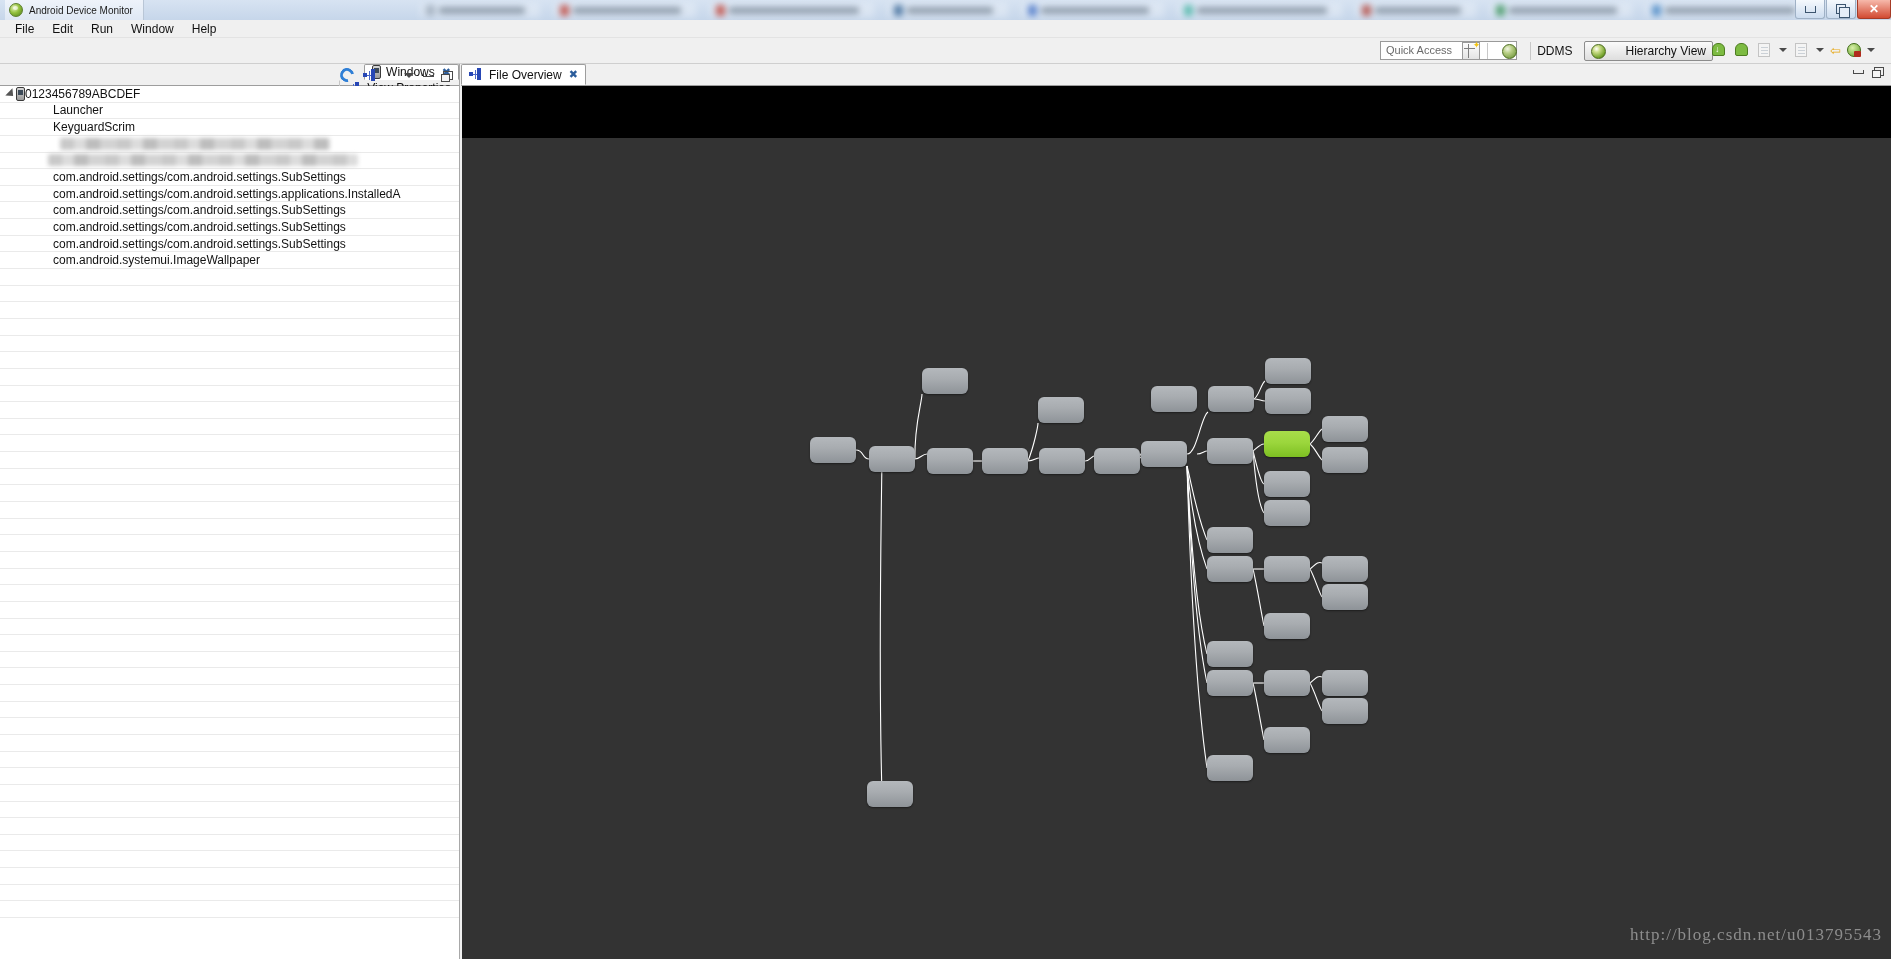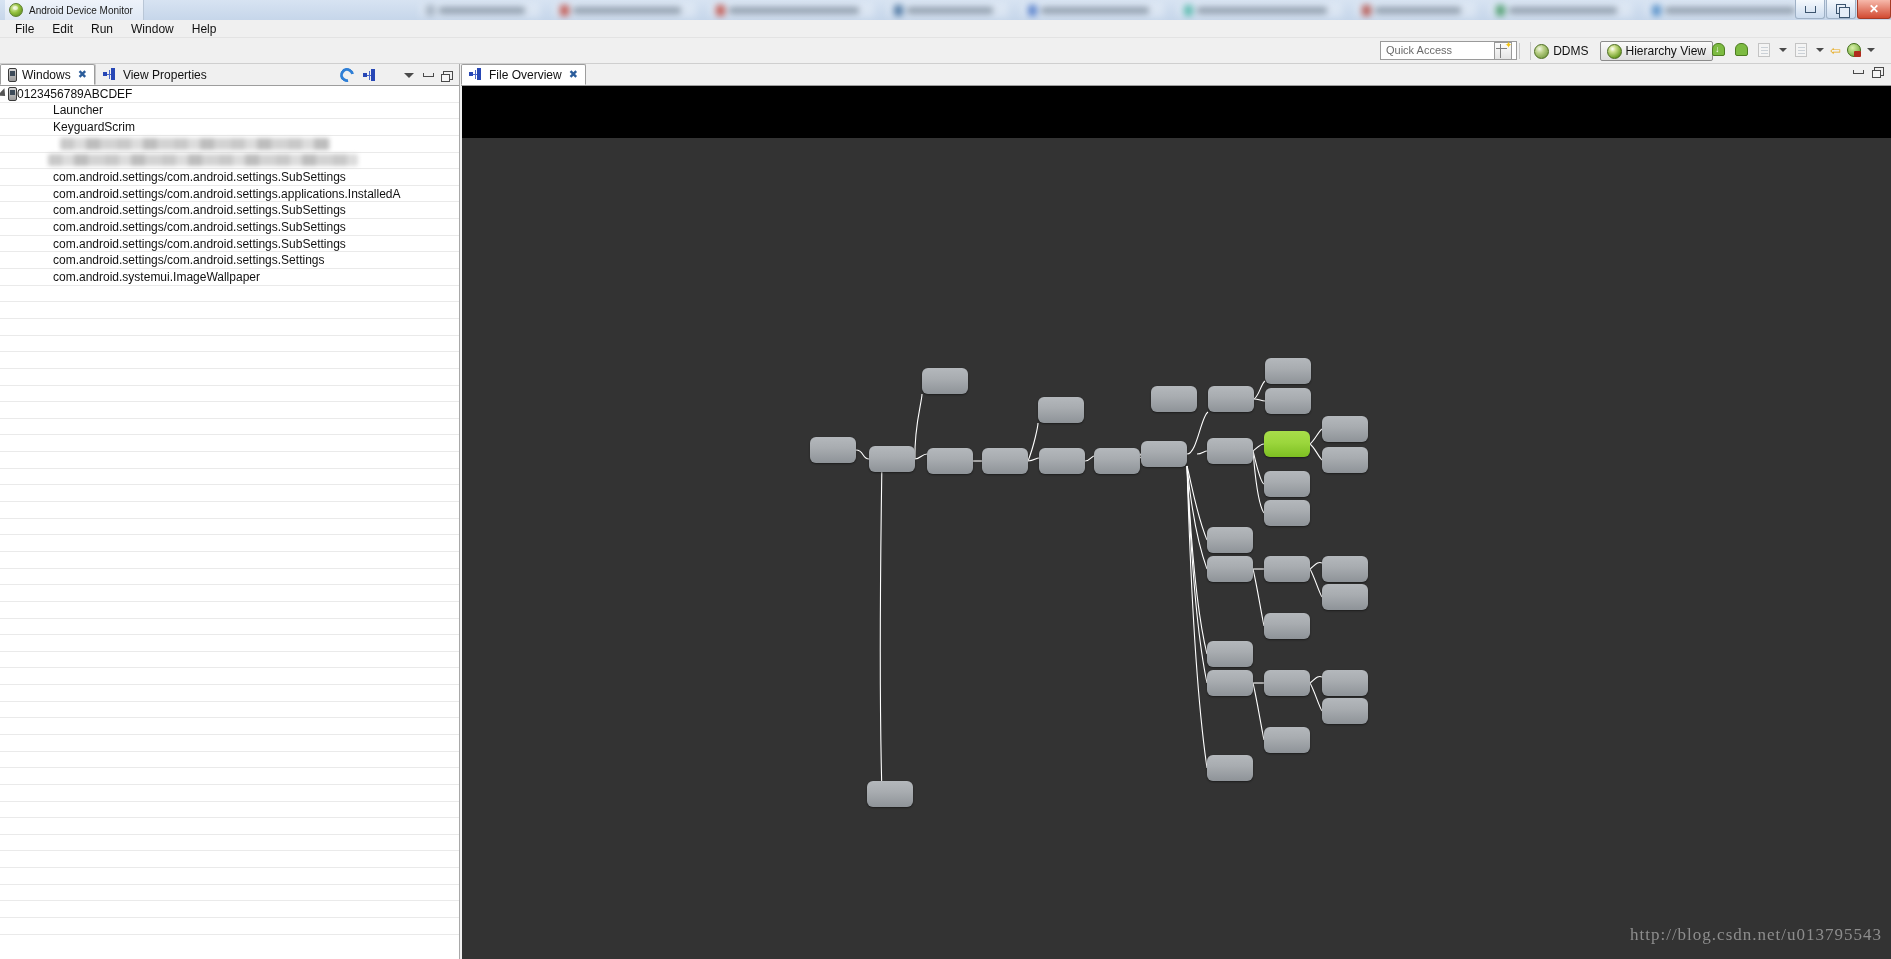--- a/index.html
+++ b/index.html
@@ -119,21 +119,21 @@
   }
   .persp-open {
     width: 18px; height: 18px; position: relative;
     background: linear-gradient(to bottom,#fdfdfd,#e4e4e4);
     border: 1px solid #9a9a9a;
   }
   .persp-open::before{content:'';position:absolute;left:1px;top:5px;right:4px;height:1px;background:#7f7f7f;}
   .persp-open::after{content:'';position:absolute;left:5px;top:1px;bottom:1px;width:1px;background:#7f7f7f;}
   .persp-star{position:absolute;right:-1px;top:-2px;color:#f3c413;font-size:9px;line-height:1;}
   .persp-btn {
-    display: flex; align-items: center; gap: 4px;
+    display: flex; align-items: center; gap: 20px;
     height: 20px; padding: 0 6px;
     font-size: 12px; color: #111; white-space: nowrap;
     border: 1px solid transparent; border-radius: 2px;
   }
   .persp-btn.active {
     background: linear-gradient(to bottom,#fbfbfb,#dedede);
     border-color: #8c8c8c;
   }
   .ic-ddms, .ic-hier {
     width: 15px; height: 15px; border-radius: 50%;
@@ -167,20 +167,21 @@
   .left-view {
     position: absolute; left: 0; top: 64px; width: 460px; height: 895px;
     background: #f6f6f6;
     border-right: 1px solid #a8a8a8;
   }
   .tabrow {
     height: 22px; display: flex; align-items: flex-end;
     background: #f0f0f0;
     border-bottom: 1px solid #9d9d9d;
     position: relative;
+    flex-direction: column;
   }
   .vtab {
     display: flex; align-items: center; gap: 5px;
     height: 21px; padding: 0 7px;
     font-size: 12px; color: #111; white-space: nowrap;
     border: 1px solid transparent;
   }
   .vtab.active {
     background: #fff;
     border: 1px solid #9d9d9d; border-bottom-color: #fff;
@@ -221,21 +222,21 @@
   .v-max { width: 10px; height: 9px; border: 1px solid #4a4a4a; position: relative; }
   .v-max::after{content:'';position:absolute;left:-3px;top:2px;width:7px;height:6px;border:1px solid #4a4a4a;background:#f6f6f6;}
 
   .tree-list { position: absolute; left:0; right:0; top: 22px; bottom: 0; background: #fff; overflow: hidden; }
   .trow {
     height: 16.65px; display: flex; align-items: center;
     border-bottom: 1px solid #eaeaea;
     font-size: 12px; color: #111;
     white-space: nowrap;
   }
-  .trow.device { padding-left: 0; }
+  .trow.device { padding-left: 8px; }
   .trow.leaf { padding-left: 53px; }
   .trow.blank { }
   .expander {
     width: 0; height: 0;
     border-top: 5px solid transparent; border-bottom: 5px solid transparent;
     border-left: 6px solid #555;
     transform: rotate(45deg);
     margin-right: 2px;
   }
   .trow.redacted { padding-left: 40px; }
@@ -456,23 +457,20 @@
         <span>com.android.settings/com.android.settings.applications.InstalledA</span>
       </div>
       <div class="trow leaf">
         <span>com.android.settings/com.android.settings.SubSettings</span>
       </div>
       <div class="trow leaf">
         <span>com.android.settings/com.android.settings.SubSettings</span>
       </div>
       <div class="trow leaf">
         <span>com.android.settings/com.android.settings.SubSettings</span>
-      </div>
-      <div class="trow leaf">
-        <span>com.android.settings/com.android.settings.Settings</span>
       </div>
       <div class="trow leaf">
         <span>com.android.systemui.ImageWallpaper</span>
       </div>
       <div class="trow blank"></div>
       <div class="trow blank"></div>
       <div class="trow blank"></div>
       <div class="trow blank"></div>
       <div class="trow blank"></div>
       <div class="trow blank"></div>

